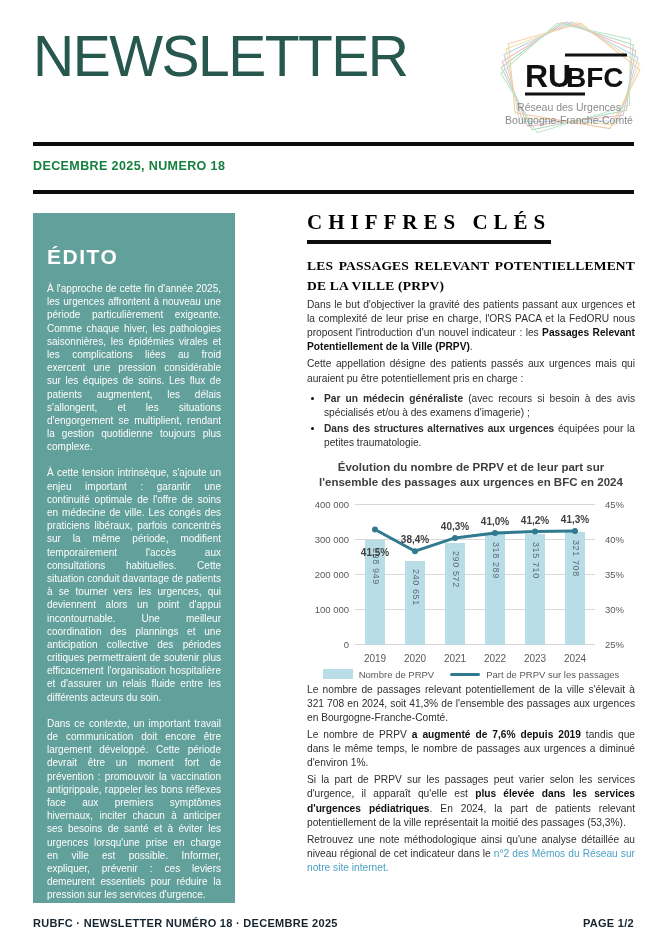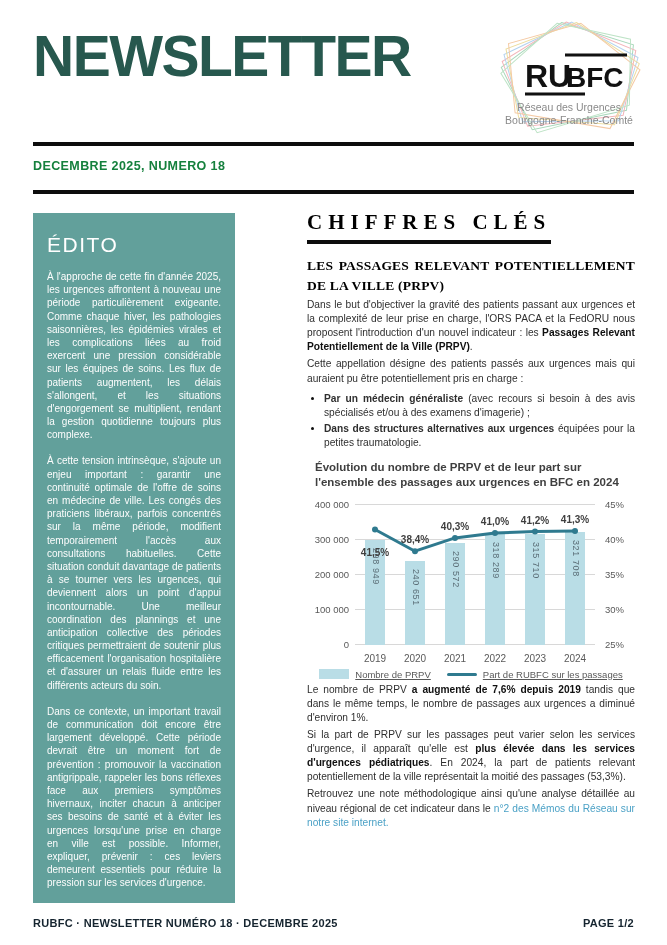--- a/index.html
+++ b/index.html
@@ -4,38 +4,38 @@
 <style>
   html,body { margin:0; padding:0; }
   body {
     width:667px; height:945px; position:relative; overflow:hidden;
     background:#ffffff; color:#2f2f2f;
     font-family:"Liberation Sans","DejaVu Sans",sans-serif;
   }
   
   .header { position:absolute; left:33px; top:10px; right:18px; display:flex; justify-content:space-between; }
   .news-title {
-    font-size:57px; font-weight:700; color:#27584e; letter-spacing:-1.5px;
+    font-size:57px; font-weight:400; color:#27584e; letter-spacing:-1.5px;
     line-height:1; margin:18px 0 0 0;
   }
   .tagline {
     margin-top:17px; font-family:"Liberation Serif","DejaVu Serif",serif;
     font-weight:700; font-size:11px; letter-spacing:1.6px; color:#121e28; white-space:nowrap;
   }
   .logo-box { width:160px; height:130px; flex:0 0 auto; }
   .rule { position:absolute; left:33px; width:601px; height:3.5px; background:#0d0d0d; }
   .rule1 { top:142px; } .rule2 { top:190px; }
   .issue { position:absolute; left:33px; top:159px; font-weight:700; font-size:12.5px; letter-spacing:0.4px; color:#15803d; }
 
   
   .edito {
     position:absolute; left:33px; top:213px; width:202px; height:690px;
     background:#62a09b; color:#fdfdfd; padding:16px 14px; box-sizing:border-box; overflow:hidden;
   }
-  .edito h2 { font-size:21px; letter-spacing:1.5px; margin:4px 0 13px 0; font-weight:400; color:#ffffff; }
+  .edito h2 { font-size:21px; letter-spacing:1.5px; margin:16px 0 13px 0; font-weight:700; color:#ffffff; }
   .edito p { font-size:10px; line-height:1.32; text-align:justify; margin:0 0 13px 0; }
 
   
   .main { position:absolute; left:307px; top:210px; width:328px; }
   .chiffres-title {
     font-family:"Liberation Serif","DejaVu Serif",serif; font-weight:700; font-size:21px;
     letter-spacing:6px; color:#000; display:inline-block;
     border-bottom:4.5px solid #0d0d0d; padding-bottom:5px; margin:0; white-space:nowrap;
   }
   .subtitle {
@@ -44,38 +44,38 @@
   }
   .para { font-size:10.2px; line-height:1.38; text-align:justify; margin:3px 0 0 0; color:#2f2f2f; }
   .para b { color:#101010; }
   ul.bullets { margin:6px 0 0 0; padding-left:17px; }
   ul.bullets li { font-size:10.2px; line-height:1.38; text-align:justify; margin-bottom:2px; }
   ul.bullets li::marker { color:#101010; }
   .link { color:#4ba1c6; }
 
   
   .chart { margin-top:10px; }
-  .chart-title { font-weight:700; font-size:11.5px; color:#3f3f3f; text-align:left; line-height:1.35; margin:0 auto 8px auto; max-width:312px; }
+  .chart-title { font-weight:700; font-size:11.5px; color:#3f3f3f; text-align:center; line-height:1.35; margin:0 auto 8px auto; max-width:312px; }
   .chart-body { position:relative; height:168px; }
   .plot { position:absolute; left:48px; top:6px; width:240px; height:140px; }
   .grid { position:absolute; left:0; right:0; height:1px; background:#d8d8d8; }
   .bar { position:absolute; bottom:0; width:20px; background:#b9dde6; }
   .bar-label {
     position:absolute; writing-mode:vertical-rl; text-orientation:mixed;
     font-size:9px; color:#5b6e77; letter-spacing:0.6px; width:11px; white-space:nowrap;
   }
   .ytick { position:absolute; font-size:9.5px; color:#595959; white-space:nowrap; }
   .yaxis-l { position:absolute; left:0; top:6px; width:42px; height:140px; }
   .yaxis-l .ytick { right:0; text-align:right; }
   .yaxis-r { position:absolute; right:0; top:6px; width:34px; height:140px; }
   .yaxis-r .ytick { left:4px; }
   .pct { position:absolute; font-size:10px; font-weight:700; color:#3f3f3f; transform:translateX(-50%); white-space:nowrap; }
   .xlabel { position:absolute; top:154px; transform:translateX(-50%); font-size:10px; color:#595959; }
   .trend-svg { position:absolute; left:0; top:0; overflow:visible; }
-  .legend { display:flex; justify-content:center; gap:16px; margin-top:2px; font-size:9.5px; color:#595959; align-items:center;text-decoration:underline; }
+  .legend { display:flex; justify-content:center; gap:16px; margin-top:2px; font-size:9.5px; color:#595959; align-items:center; }
   .legend-item { display:flex; align-items:center; }
   .swatch-bar { width:30px; height:10px; margin-right:6px; background:#b9dde6; }
   .swatch-line { width:30px; height:3.5px; margin-right:6px; background:#2f7a8f; border-radius:2px; }
 
   
   .footer {
     position:absolute; left:33px; right:33px; top:917px; display:flex; justify-content:space-between;
     font-weight:700; font-size:11px; color:#15242f; letter-spacing:0.3px;align-items:flex-end;
   }
 </style>
@@ -190,25 +190,26 @@
         <span class="xlabel" style="left: 228px;">2023</span>
         <span class="xlabel" style="left: 268px;">2024</span>
       </div>
     <div class="legend">
       <div class="legend-item">
         <span class="swatch-bar" style="background: rgb(185, 221, 230);"></span>
         <span>Nombre de PRPV</span>
       </div>
       <div class="legend-item">
         <span class="swatch-line" style="background: rgb(47, 122, 143);"></span>
-        <span>Part de RUBFC sur les passages</span>
+        <span>Part de PRPV sur les passages</span>
       </div>
     </div>
   </div>
 
+  <p class="para"><span>Le nombre de passages relevant potentiellement de la ville s'élevait à 321 708 en 2024, soit 41,3% de l'ensemble des passages aux urgences en Bourgogne-Franche-Comté.</span></p>
   <p class="para"><span>Le nombre de PRPV </span><b>a augmenté de 7,6% depuis 2019</b><span> tandis que dans le même temps, le nombre de passages aux urgences a diminué d'environ 1%.</span></p>
   <p class="para"><span>Si la part de PRPV sur les passages peut varier selon les services d'urgence, il apparaît qu'elle est </span><b>plus élevée dans les services d'urgences pédiatriques</b><span>. En 2024, la part de patients relevant potentiellement de la ville représentait la moitié des passages (53,3%).</span></p>
   <p class="para"><span>Retrouvez une note méthodologique ainsi qu'une analyse détaillée au niveau régional de cet indicateur dans le </span><span class="link">n°2 des Mémos du Réseau sur notre site internet.</span></p>
 </main>
 
 <div class="footer">
   <span>RUBFC · NEWSLETTER NUMÉRO 18 · DECEMBRE 2025</span>
   <span>PAGE 1/2</span>
 </div>
 

